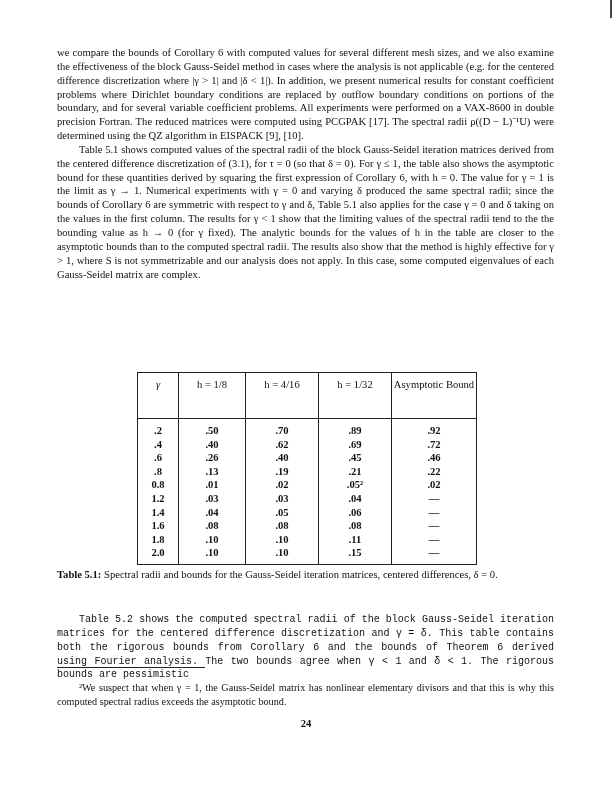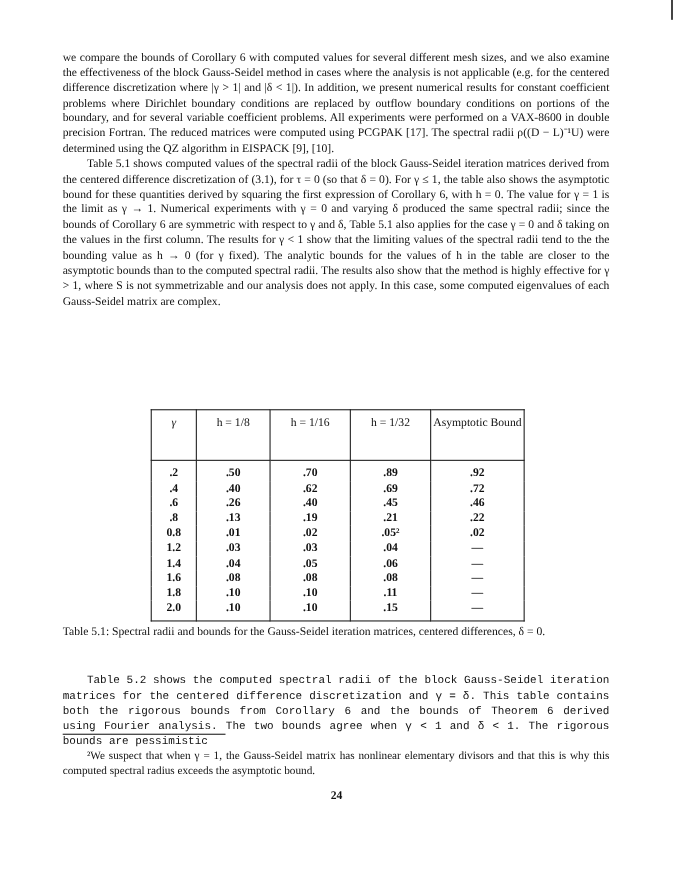--- a/index.html
+++ b/index.html
@@ -18,21 +18,21 @@
                text-align: center; padding: 0; }
   table.data thead th { border-top: 1.5px solid #222; border-bottom: 1.5px solid #222;
                font-weight: normal; height: 39px; vertical-align: top; padding-top: 6px; }
   table.data tbody tr:last-child td { border-bottom: 1.5px solid #222; text-align: center; }
   table.data tbody td { height: 13.6px; line-height: 13.6px; font-weight: bold; }
   table.data tbody tr:first-child td { padding-top: 5px; }
   table.data tbody tr:last-child td { padding-bottom: 4px; }
   .c0 { width: 40px; } .c1 { width: 66px; } .c2 { width: 72px; } .c3 { width: 72px; } .c4 { width: 84px; }
   .caption { position: absolute; left: 57px; top: 568px; width: 497px; font-size: 10.6px; line-height: 13.85px;
              text-align: justify; font-family: "Liberation Serif", serif; }
-  .caption b { font-weight: normal; }
+  .caption b { font-weight: bold; }
   .para2 { position: absolute; left: 57px; top: 603px; width: 497px; font-size: 10px; line-height: 13.85px;
            text-align: justify; font-family: Liberation Mono, monospace; text-indent: 22px; }
   .fnrule { position: absolute; left: 57px; top: 667px; width: 148px; height: 1px; background: #222; }
   .footnote { position: absolute; left: 57px; top: 671px; width: 497px; font-size: 10.2px; line-height: 13.5px;
               text-align: justify; font-family: "Liberation Serif", serif; text-indent: 22px; }
   .pagenum { position: absolute; left: 0; width: 612px; top: 718px; text-align: center;
              font-size: 10.6px; font-weight: bold; font-family: "Liberation Serif", serif; }
 </style>
 </head>
 <body>
@@ -43,21 +43,21 @@
   <div class="text" style="top:46px;">
     <p>we compare the bounds of Corollary 6 with computed values for several different mesh sizes, and we also examine the effectiveness of the block Gauss-Seidel method in cases where the analysis is not applicable (e.g. for the centered difference discretization where |γ &gt; 1| and |δ &lt; 1|). In addition, we present numerical results for constant coefficient problems where Dirichlet boundary conditions are replaced by outflow boundary conditions on portions of the boundary, and for several variable coefficient problems. All experiments were performed on a VAX-8600 in double precision Fortran. The reduced matrices were computed using PCGPAK [17]. The spectral radii ρ((D − L)⁻¹U) were determined using the QZ algorithm in EISPACK [9], [10].</p>
     <p class="indent">Table 5.1 shows computed values of the spectral radii of the block Gauss-Seidel iteration matrices derived from the centered difference discretization of (3.1), for τ = 0 (so that δ = 0). For γ ≤ 1, the table also shows the asymptotic bound for these quantities derived by squaring the first expression of Corollary 6, with h = 0. The value for γ = 1 is the limit as γ → 1. Numerical experiments with γ = 0 and varying δ produced the same spectral radii; since the bounds of Corollary 6 are symmetric with respect to γ and δ, Table 5.1 also applies for the case γ = 0 and δ taking on the values in the first column. The results for γ &lt; 1 show that the limiting values of the spectral radii tend to the the bounding value as h → 0 (for γ fixed). The analytic bounds for the values of h in the table are closer to the asymptotic bounds than to the computed spectral radii. The results also show that the method is highly effective for γ &gt; 1, where S is not symmetrizable and our analysis does not apply. In this case, some computed eigenvalues of each Gauss-Seidel matrix are complex.</p>
   </div>
 
   <table class="data">
     <thead>
       <tr>
         <th class="c0 m">γ</th>
         <th class="c1">h = 1/8</th>
-        <th class="c2">h = 1/16</th>
+        <th class="c2">h = 4/16</th>
         <th class="c3">h = 1/32</th>
         <th class="c4">Asymptotic Bound</th>
       </tr>
     </thead>
     <tbody>
       <tr>
           <td>.2</td>
           <td>.50</td>
           <td>.70</td>
           <td>.89</td>

